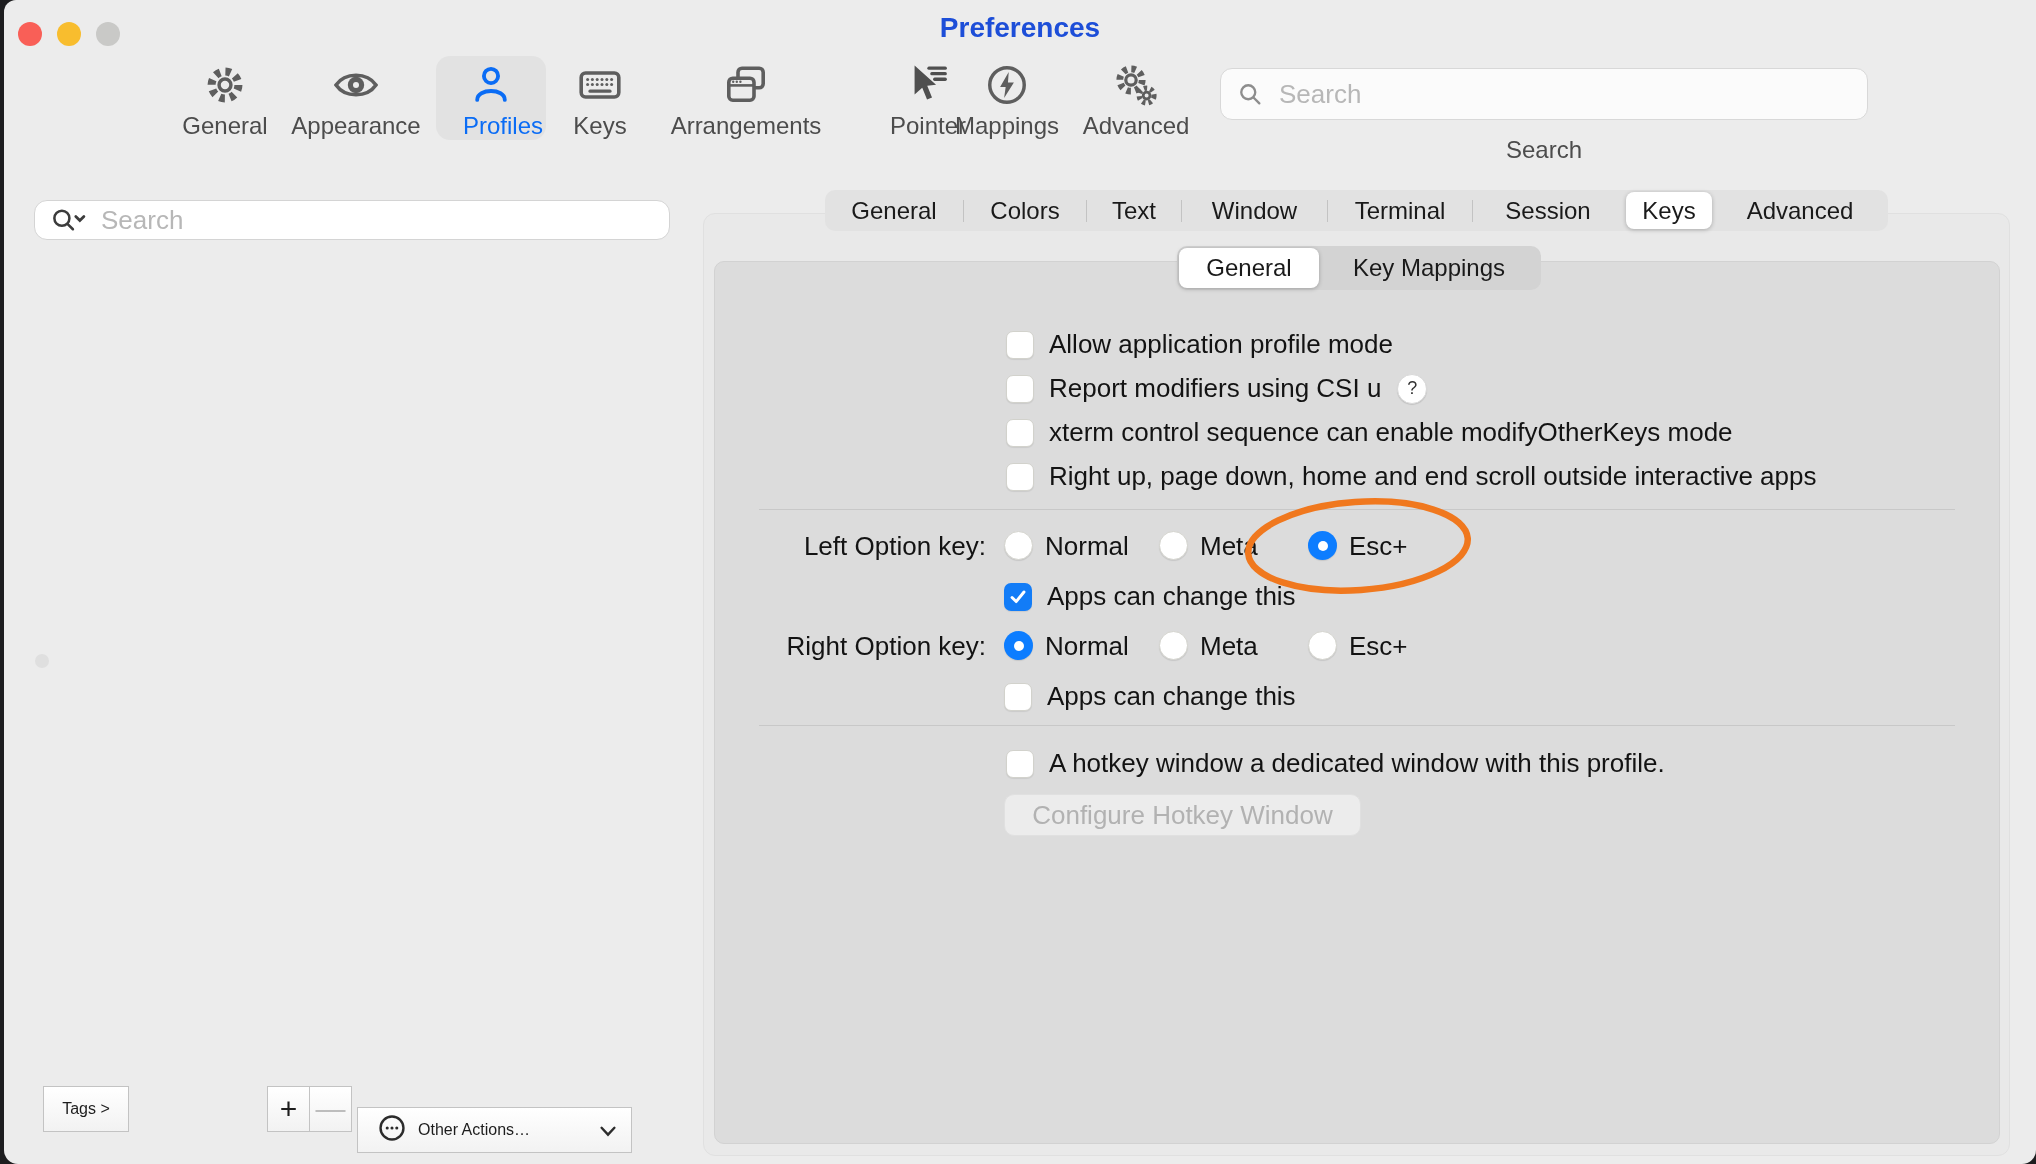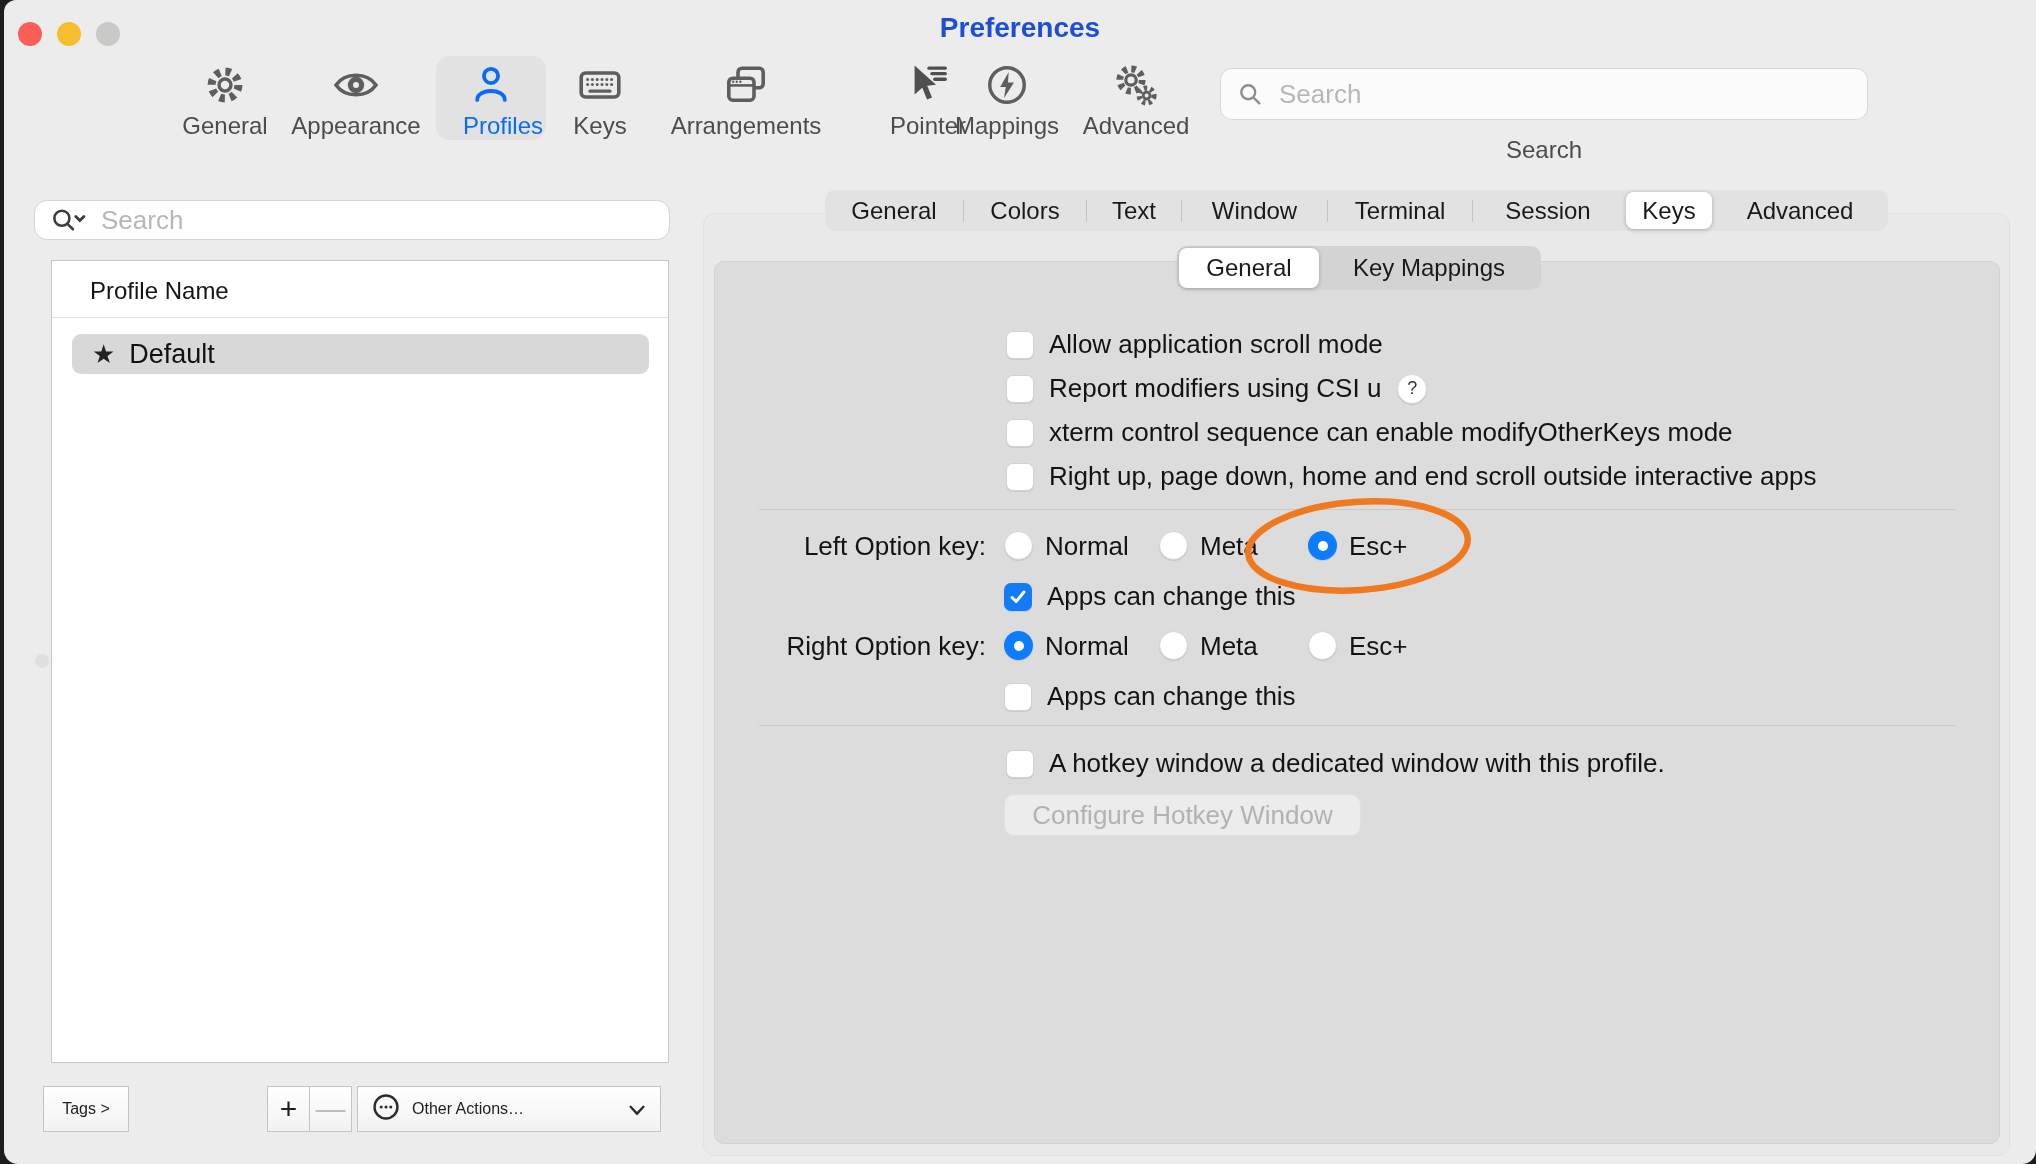--- a/index.html
+++ b/index.html
@@ -44,21 +44,21 @@
   .prow .pname{font-size:27px;color:#111;margin-left:14px;}
   .side-dot{position:absolute;left:31px;top:654px;width:14px;height:14px;border-radius:50%;
      background:#dfdfdf;}
   
   .bbtn{position:absolute;top:1086px;height:46px;background:linear-gradient(#ffffff,#f2f2f2);
      border:1px solid #c3c3c3;box-sizing:border-box;display:flex;align-items:center;
      justify-content:center;font-size:16px;color:#1d1d1d;}
   .b-tags{left:39px;width:86px;}
   .b-plus{left:263px;width:43px;font-size:30px;font-weight:400;}
   .b-minus{left:305px;width:43px;color:#bdbdbd;font-size:30px;}
-  .b-other{left:353px;width:304px;justify-content:flex-start;padding-left:12px;}
+  .b-other{left:353px;width:275px;justify-content:flex-start;padding-left:18px;margin-top:21px;}
   .b-other .oa-label{margin-left:10px;}
   .b-other .chev{position:absolute;right:12px;top:12px;}
   
   .panel-outer{position:absolute;left:699px;top:213px;width:1307px;height:943px;
      background:#e9e9e9;border-radius:12px;border:1px solid #e0e0e0;box-sizing:border-box;}
   .panel-inner{position:absolute;left:710px;top:261px;width:1286px;height:883px;
      background:#dcdcdc;border-radius:10px;border:1px solid #d2d2d2;box-sizing:border-box;}
   
   .seg{position:absolute;display:flex;align-items:stretch;background:#e2e2e2;border-radius:10px;}
   .seg-main{left:821px;top:190px;width:1063px;height:41px;}
@@ -214,28 +214,20 @@
   <div class="left-search">
     <input type="text" placeholder="Search" style="">
     <span class="mag">
       <svg width="44" height="28" viewBox="0 0 38 24" fill="none" stroke="#3c3c3c" stroke-width="2.2" stroke-linecap="round">
         <circle cx="12" cy="10.5" r="6.5"></circle>
             <line x1="17" y1="15.5" x2="21.5" y2="20"></line>
         <polyline points="24,9 27.5,12.5 31,9" stroke-width="2.4" fill="none"></polyline>
       </svg></span>
   </div>
 
-  <div class="plist">
-    <div class="plist-header">Profile Name</div>
-    <div class="plist-divider"></div>
-    <div class="prow">
-      <span class="star">★</span>
-      <span class="pname">Default</span>
-    </div>
-  </div>
   <div class="side-dot"></div>
 
   <div class="bbtn b-tags">Tags &gt;</div>
   <div class="bbtn b-plus">+</div>
   <div class="bbtn b-minus">—</div>
   <div class="bbtn b-other">
     <span>
       <svg width="32" height="32" viewBox="0 0 24 24">
         <circle cx="12" cy="12" r="8.6" fill="none" stroke="#2c2c2c" stroke-width="1.8"></circle>
         <g fill="#2c2c2c">
@@ -272,21 +264,21 @@
     <div class="segi" style="width:170px;">Advanced</div>
   </div>
 
   <div class="seg seg-sub">
     <div class="segi sel" style="width:140px;">General</div>
     <div class="segi" style="width:216px;">Key Mappings</div>
   </div>
 
   <div class="cbrow" style="left:1002px;top:329px;">
     <span class="cbox"></span>
-    <span class="rowlbl">Allow application scroll mode</span>
+    <span class="rowlbl">Allow application profile mode</span>
   </div>
   <div class="cbrow" style="left:1002px;top:373px;">
     <span class="cbox"></span>
     <span class="rowlbl">Report modifiers using CSI u</span>
     <span class="help">?</span>
   </div>
   <div class="cbrow" style="left:1002px;top:417px;">
     <span class="cbox"></span>
     <span class="rowlbl">xterm control sequence can enable modifyOtherKeys mode</span>
   </div>

